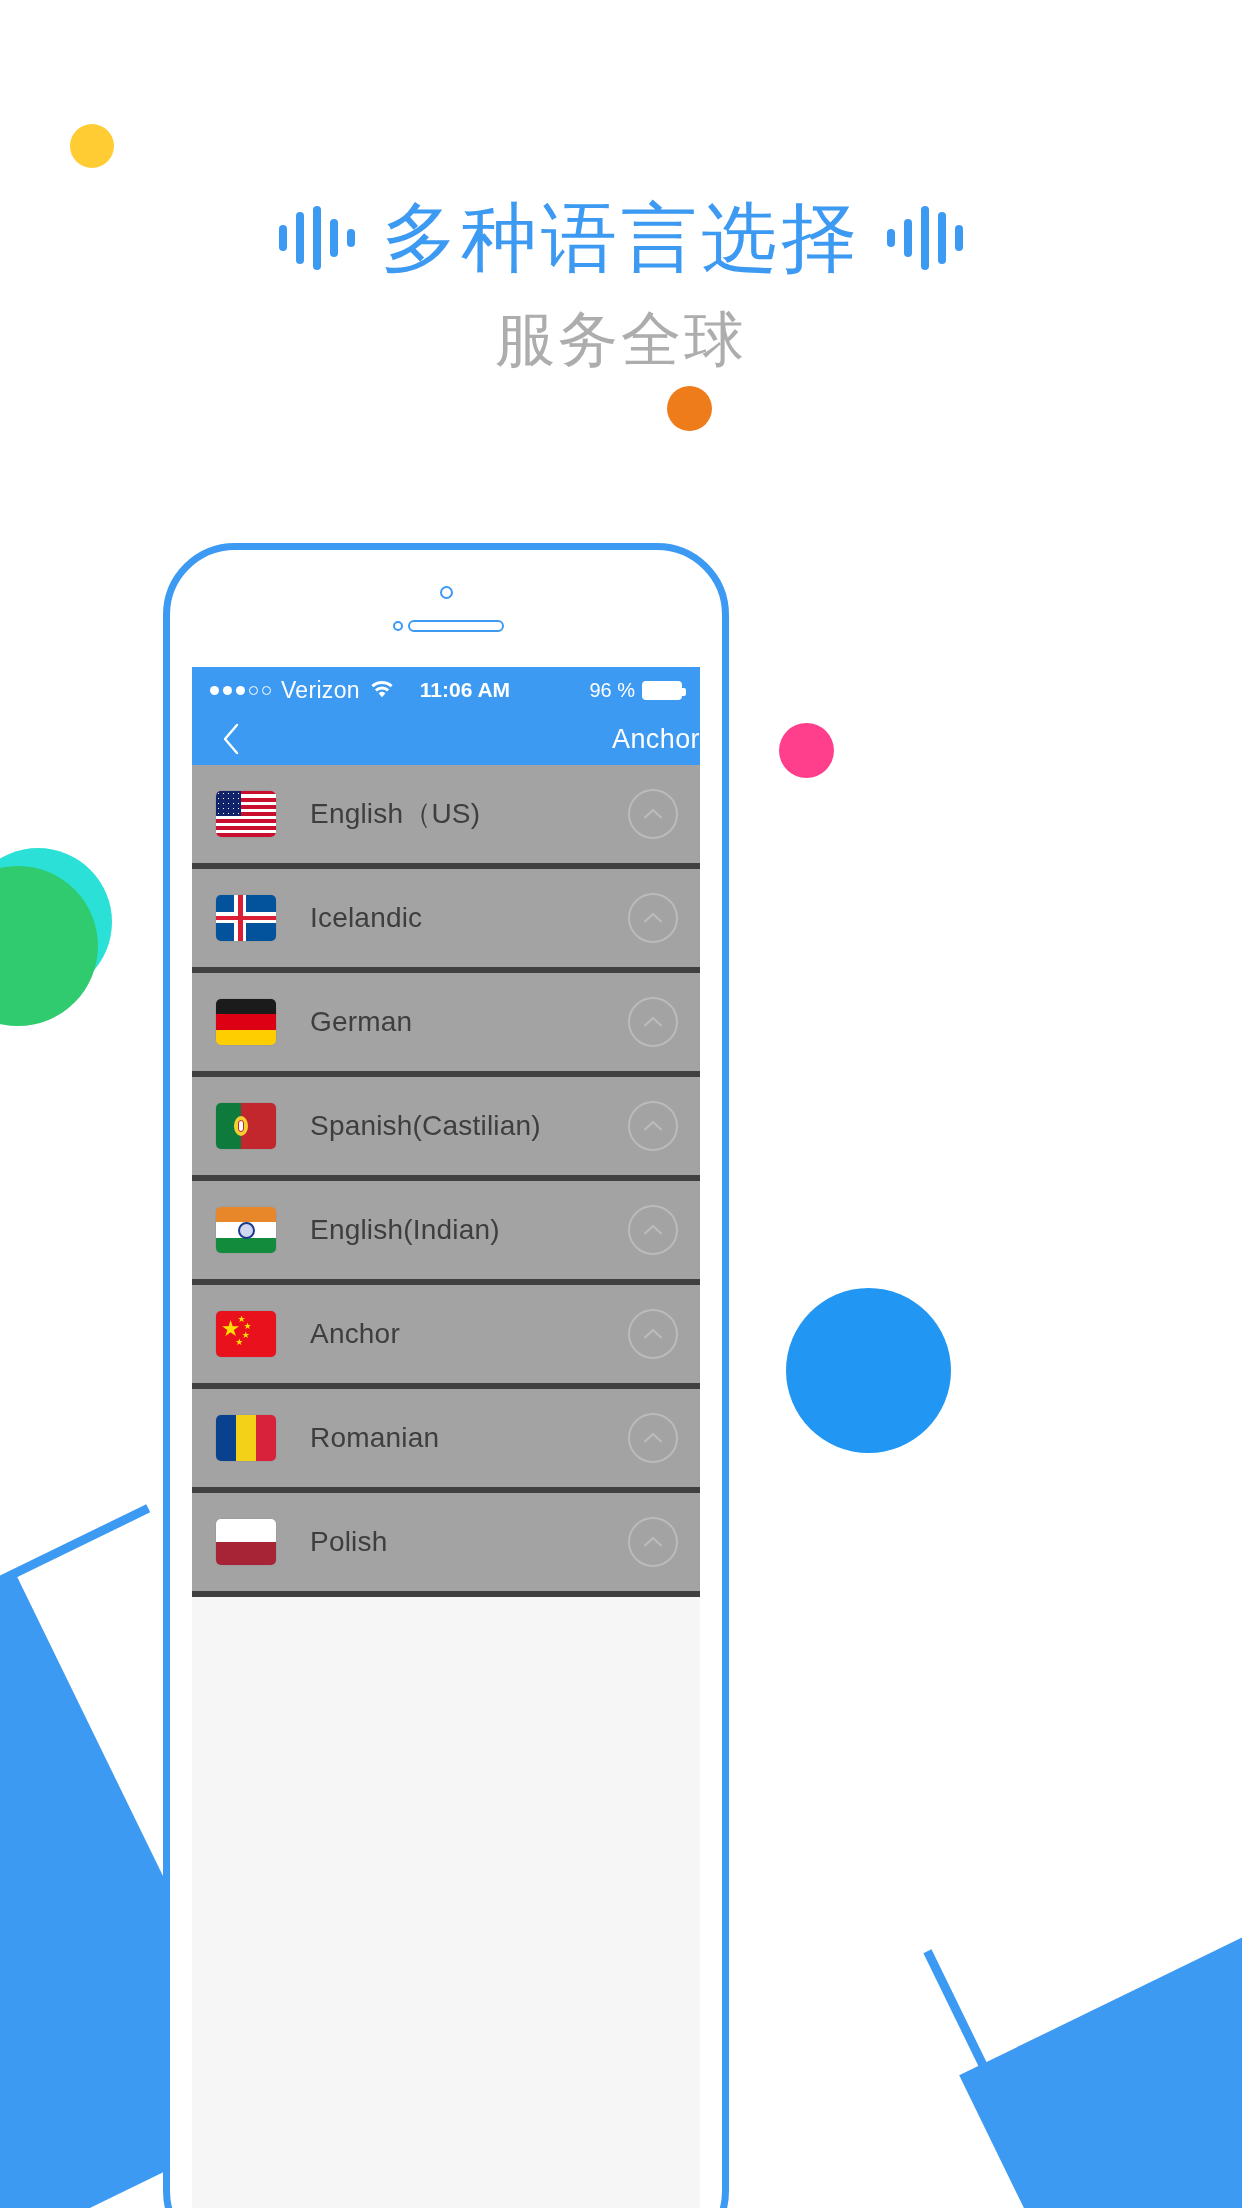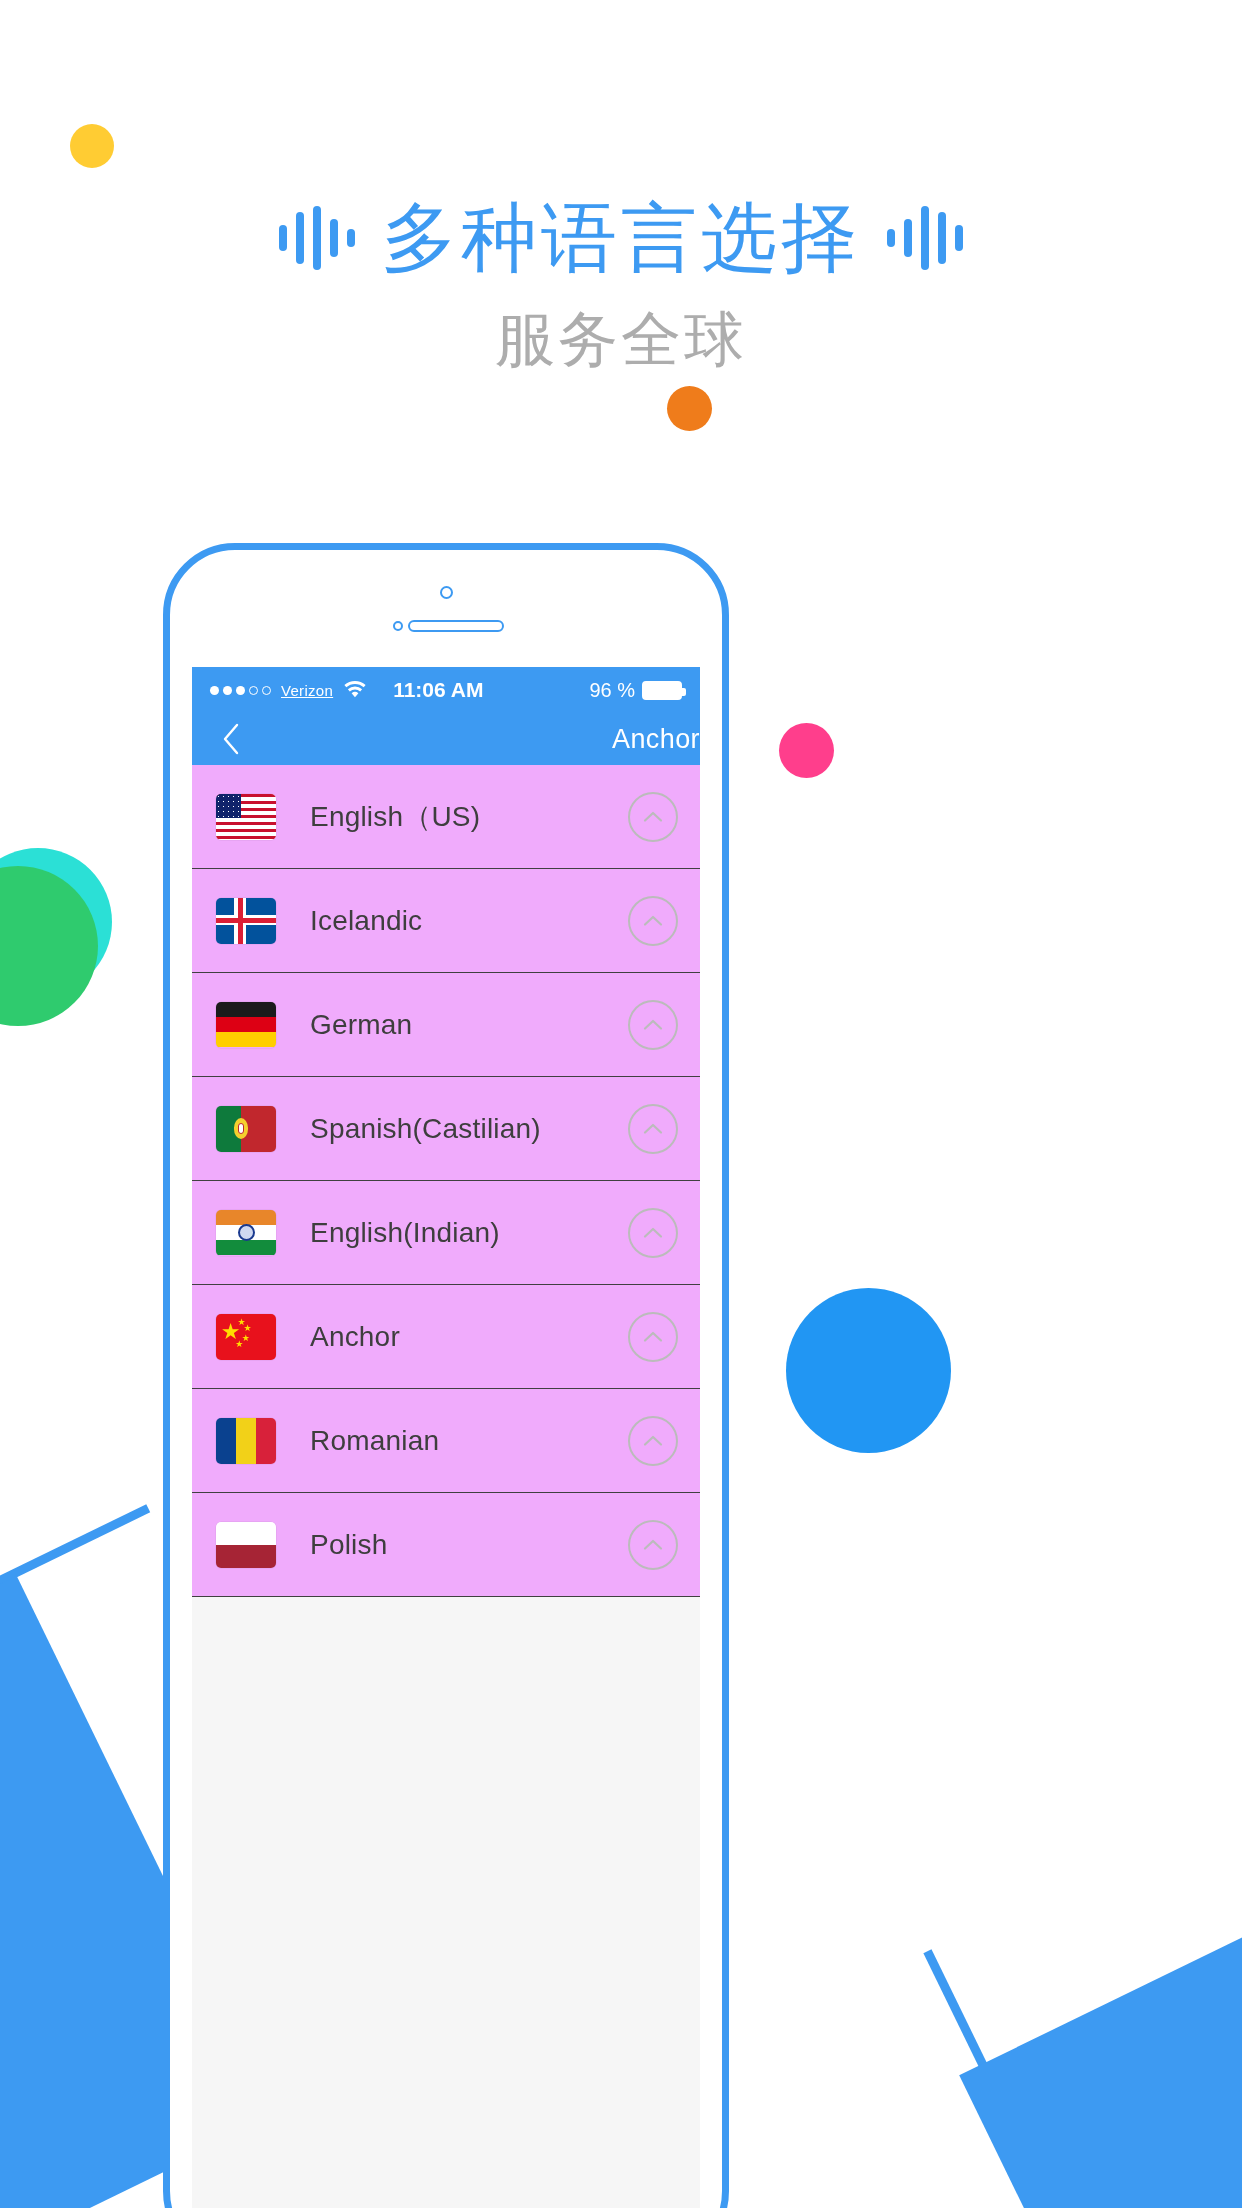--- a/index.html
+++ b/index.html
@@ -80,21 +80,21 @@
 
   
   #status-bar{
     height:46px;background:#3D9AF2;color:#fff;
     display:flex;align-items:center;padding:0 18px;box-sizing:border-box;
     font-size:21px;
   }
   #signal-dots{display:flex;align-items:center;gap:4px;margin-right:10px;}
   #signal-dots b{width:9px;height:9px;border-radius:50%;background:#fff;display:block;}
   #signal-dots b.off{background:transparent;border:1.6px solid #fff;box-sizing:border-box;}
-  #carrier-label{font-size:15px;letter-spacing:.3px;text-decoration:underline;}
+  #carrier-label{font-size:23px;letter-spacing:.3px;}
   #wifi-icon{margin-left:10px;display:flex;align-items:flex-end;}
   #clock-label{font-weight:bold;font-size:21px;margin-left:26px;}
   #status-right{margin-left:auto;display:flex;align-items:center;gap:7px;}
   #battery-label{font-size:20px;}
   #battery-icon{
     width:40px;height:19px;border:2px solid #fff;border-radius:4px;
     position:relative;box-sizing:border-box;background:#fff;
   }
   #battery-icon:after{
     content:"";position:absolute;right:-6px;top:5px;width:4px;height:8px;
@@ -112,21 +112,21 @@
   }
   #back-button svg{display:block;}
   #nav-title{
     width:100%;text-align:right;font-size:27px;letter-spacing:.4px;
   }
 
   
   #language-list{background:#F6F6F6;}
   .lang-row{
     height:104px;display:flex;align-items:center;padding:0 22px 0 24px;
-    box-sizing:border-box;border-bottom:1px solid #404040;background:#f0abfc;
+    box-sizing:border-box;border-bottom:6px solid #404040;background:#a3a3a3;
     cursor:pointer;
   }
   .flag{
     width:60px;height:46px;border-radius:5px;overflow:hidden;flex:none;
     position:relative;box-shadow:0 0 0 .5px rgba(0,0,0,.07);
   }
   .lang-label{
     margin-left:34px;font-size:28px;color:#3E3E3E;letter-spacing:.2px;
     white-space:nowrap;
   }

